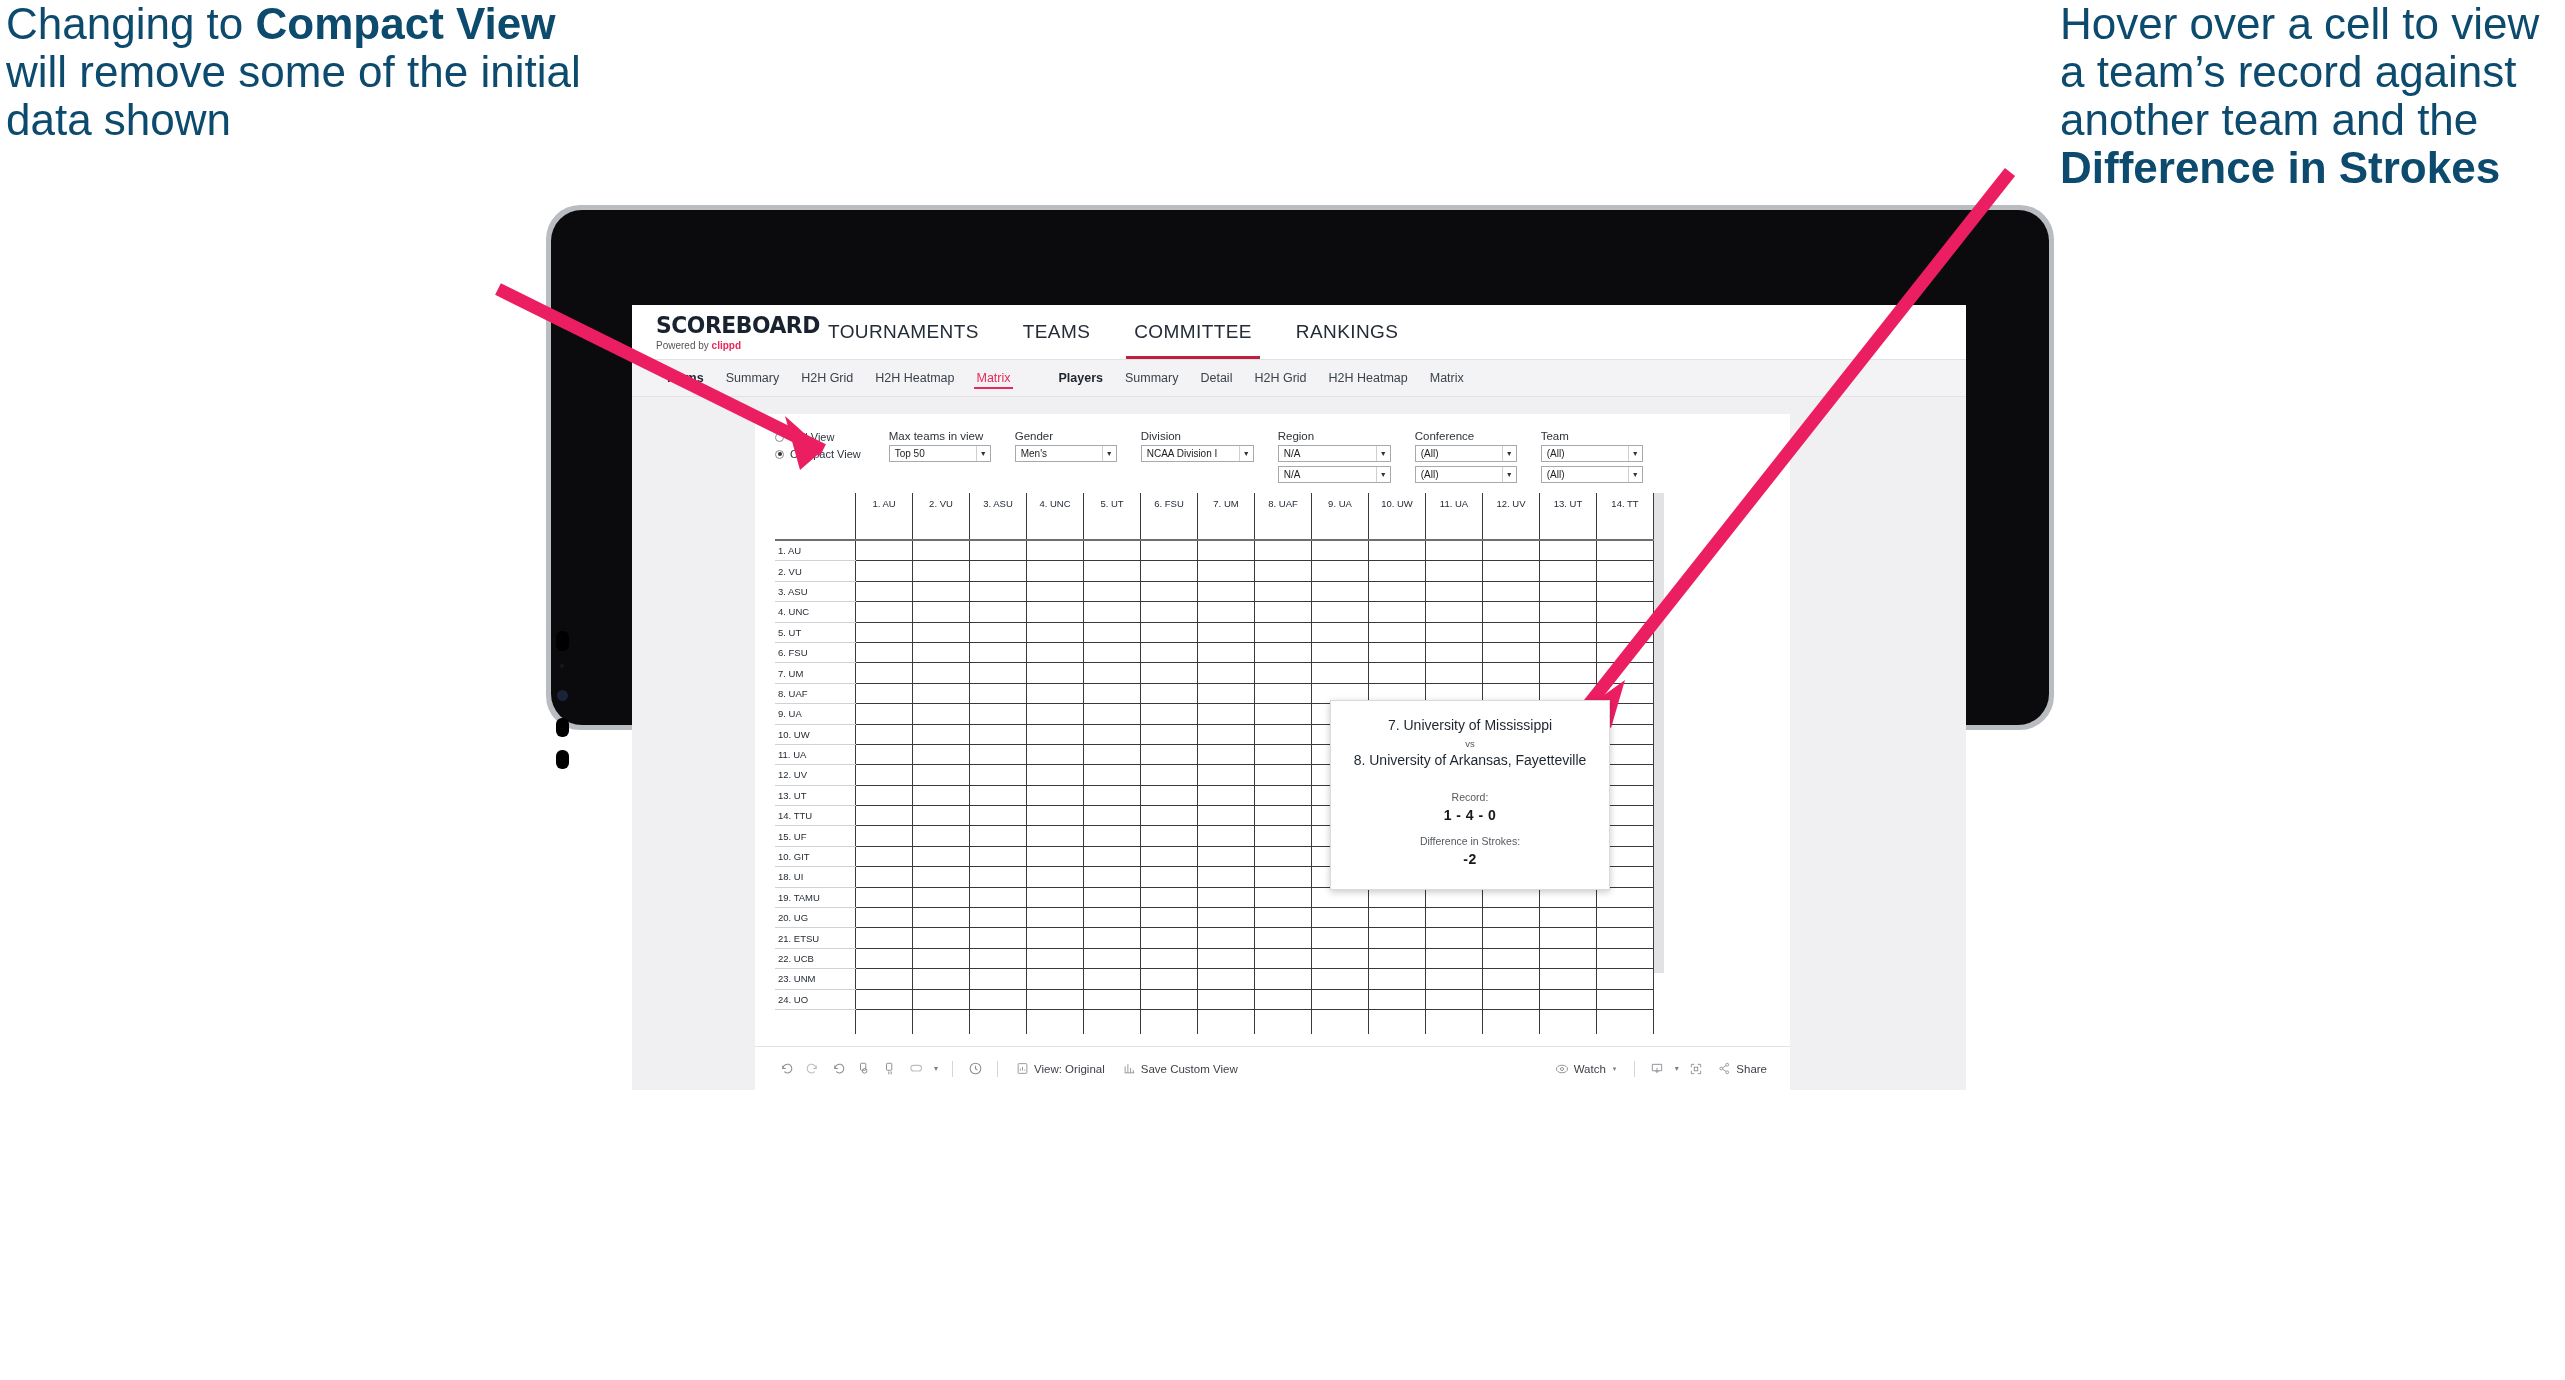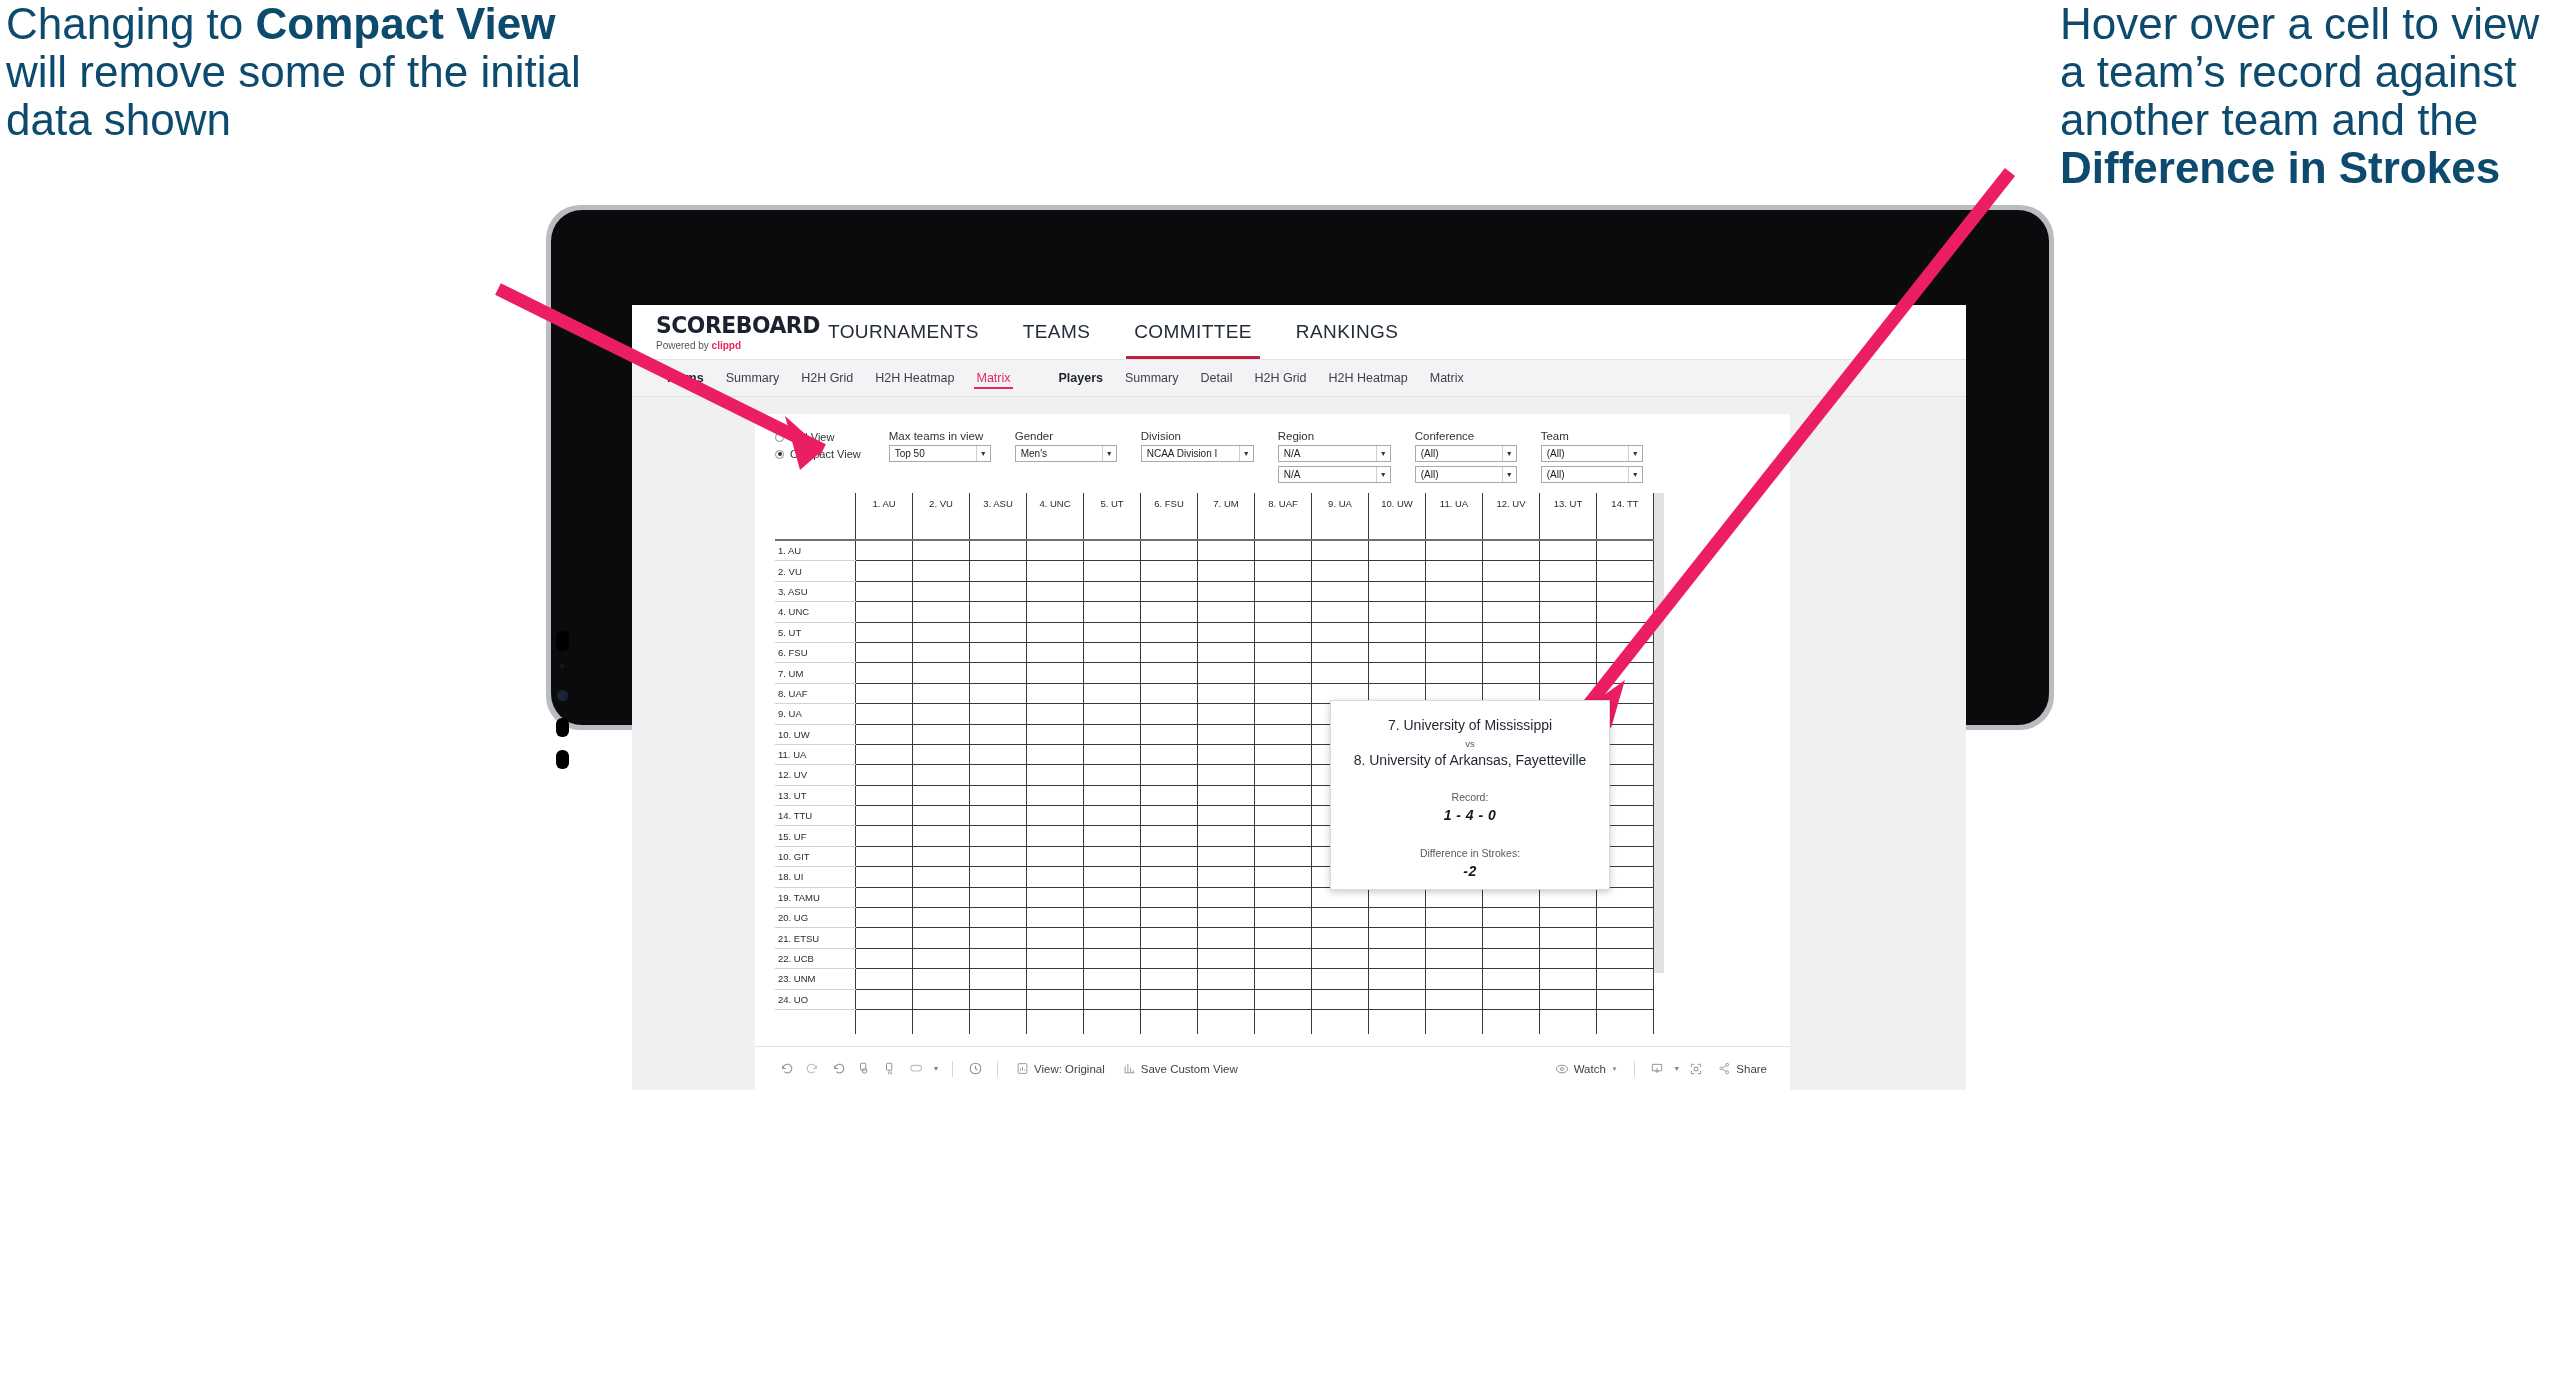--- a/index.html
+++ b/index.html
@@ -152,21 +152,21 @@
   
   .tooltip{
     position:absolute;left:1330px;top:700px;width:280px;height:190px;
     background:#fff;border:1px solid #dadade;
     box-shadow:0 2px 7px rgba(0,0,0,0.22);
     text-align:center;box-sizing:border-box;padding-top:16px;z-index:40;
   }
   .tt-team{font-size:14px;color:#1d252f;font-weight:400;line-height:1.25;}
   .tt-vs{font-size:9.5px;color:#55595f;margin:3px 0;}
   .tt-lbl{font-size:10.5px;color:#55595f;margin-top:22px;}
-  .tt-val{font-size:14px;color:#15191f;font-weight:700;margin-top:4px;letter-spacing:0.5px;font-style:italic;}
+  .tt-val{font-size:14px;color:#15191f;font-weight:700;margin-top:4px;letter-spacing:0.5px;}
 
   
   .toolbar{
     position:absolute;left:0;right:0;bottom:0;height:44px;background:#fff;
     border-top:1px solid #e2e2e4;display:flex;align-items:center;padding-left:18px;
     box-sizing:border-box;font-size:11.5px;color:#3d4248;
   }
   .tb-ico{
     width:26px;height:26px;display:flex;align-items:center;justify-content:center;
     color:#7b8086;font-size:15px;cursor:pointer;flex:0 0 auto;
@@ -836,21 +836,21 @@
     </div>
   </div>
 </div>
 
 <div class="tooltip">
   <div class="tt-team">7. University of Mississippi</div>
   <div class="tt-vs">vs</div>
   <div class="tt-team">8. University of Arkansas, Fayetteville</div>
   <div class="tt-lbl">Record:</div>
   <div class="tt-val">1 - 4 - 0</div>
-  <div class="tt-lbl" style="margin-top:24px">Difference in Strokes:</div>
+  <div class="tt-lbl" style="margin-top:12px">Difference in Strokes:</div>
   <div class="tt-val">-2</div>
 </div>
 
 <div class="annot" id="annot-left">
   <span>Changing to </span><b>Compact View</b><span> will remove some of the initial data shown</span>
 </div>
 <div class="annot" id="annot-right">
   <span>Hover over a cell to view a team’s record against another team and the </span><b>Difference in Strokes</b>
 </div>
 

